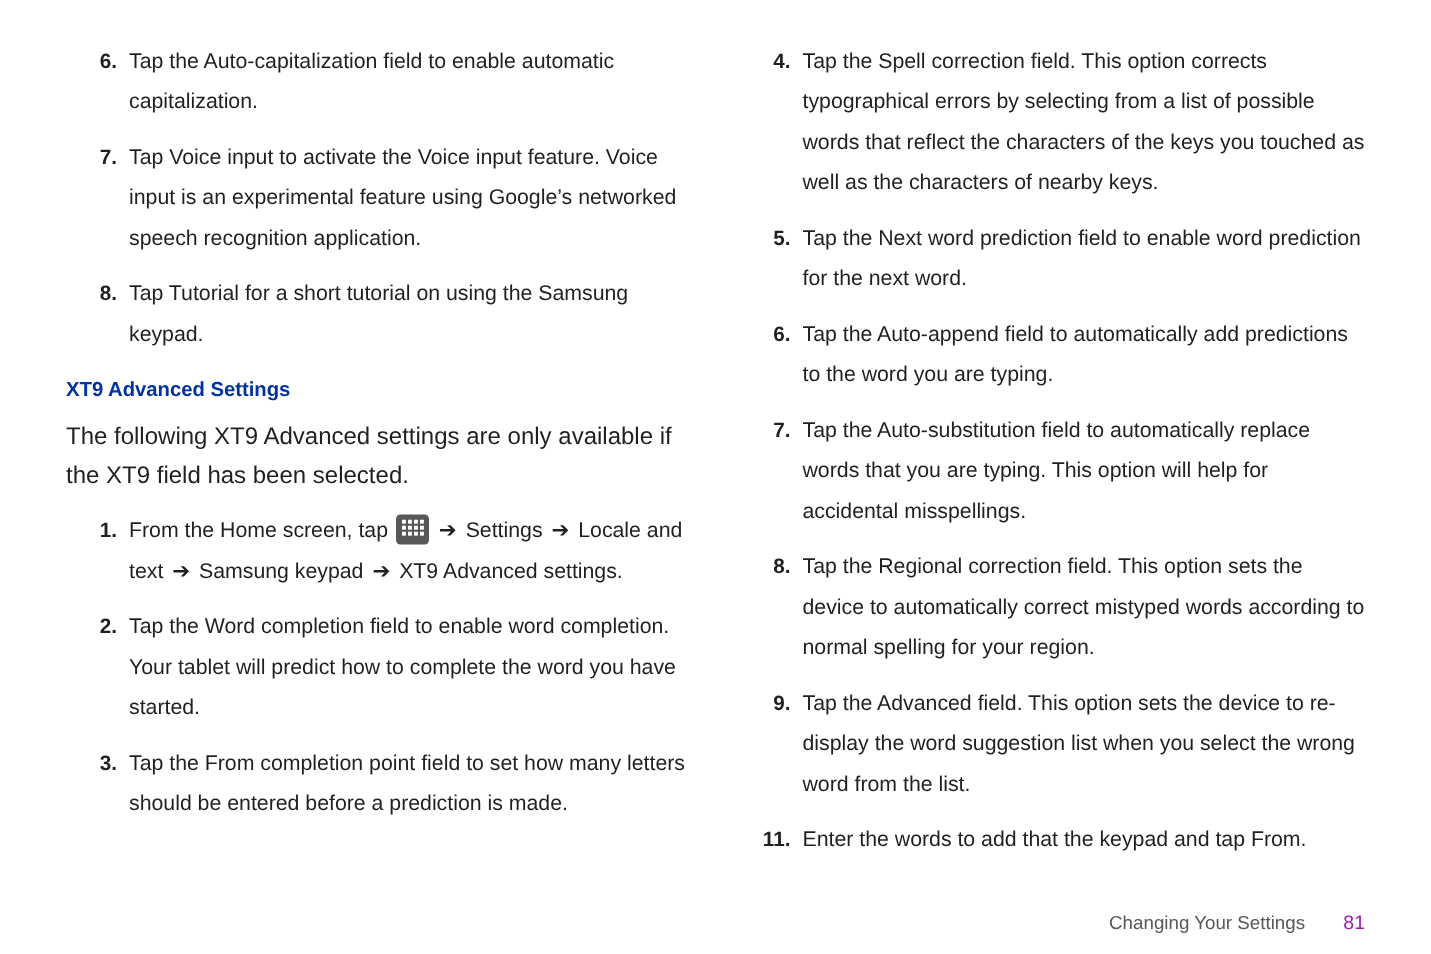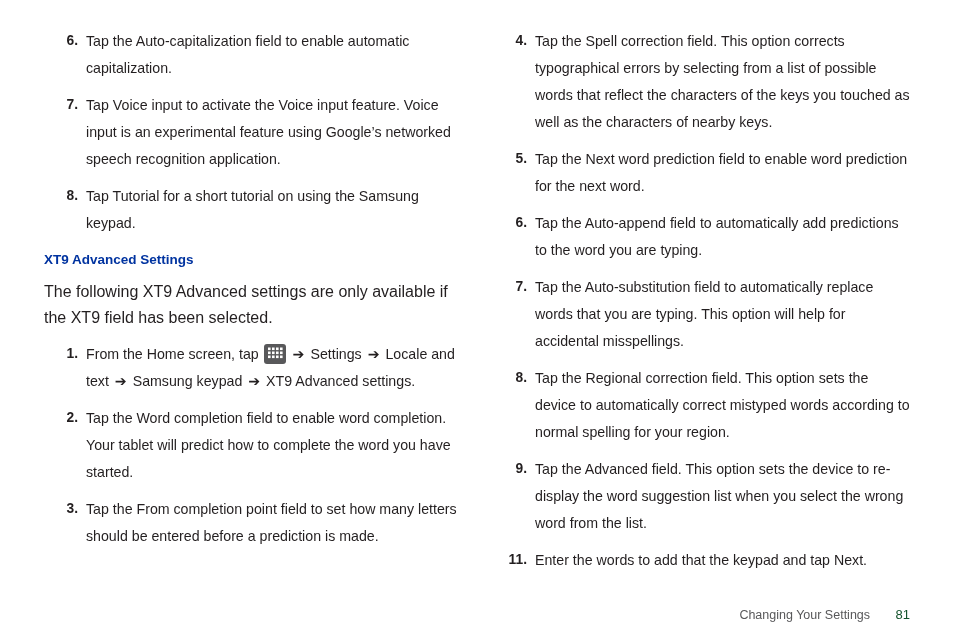--- a/index.html
+++ b/index.html
@@ -73,21 +73,21 @@
     position: relative;
   }
   .apps-icon svg { position: absolute; inset: 0; }
   .footer {
     position: absolute;
     right: 44px;
     bottom: 14px;
     font-size: 12.5px;
     color: #58585a;
   }
-  .footer .pn { margin-left: 22px; color: #14532d; font-size: 13px; }
+  .footer .pn { margin-left: 22px; color: #a21caf; font-size: 13px; }
 </style>
 </head>
 <body>
 
 <div class="page">
 
   <div class="col">
 
     <ol class="steps">
       <li>
@@ -173,21 +173,21 @@
       <li>
         <span class="num">8.</span>
         <span>Tap the </span><span class="bold">Regional correction</span><span> field. This option sets the device to automatically correct mistyped words according to normal spelling for your region.</span>
       </li>
       <li>
         <span class="num">9.</span>
         <span>Tap the </span><span class="bold">Advanced</span><span> field. This option sets the device to re-display the word suggestion list when you select the wrong word from the list.</span>
       </li>
       <li>
         <span class="num">11.</span>
-        <span>Enter the words to add that the keypad and tap </span><span class="bold">Next</span><span>.</span>
+        <span>Enter the words to add that the keypad and tap </span><span class="bold">From</span><span>.</span>
       </li>
     </ol>
   </div>
 
   <div class="footer">
     <span>Changing Your Settings</span>
     <span class="pn">81</span>
   </div>
 </div>
 

